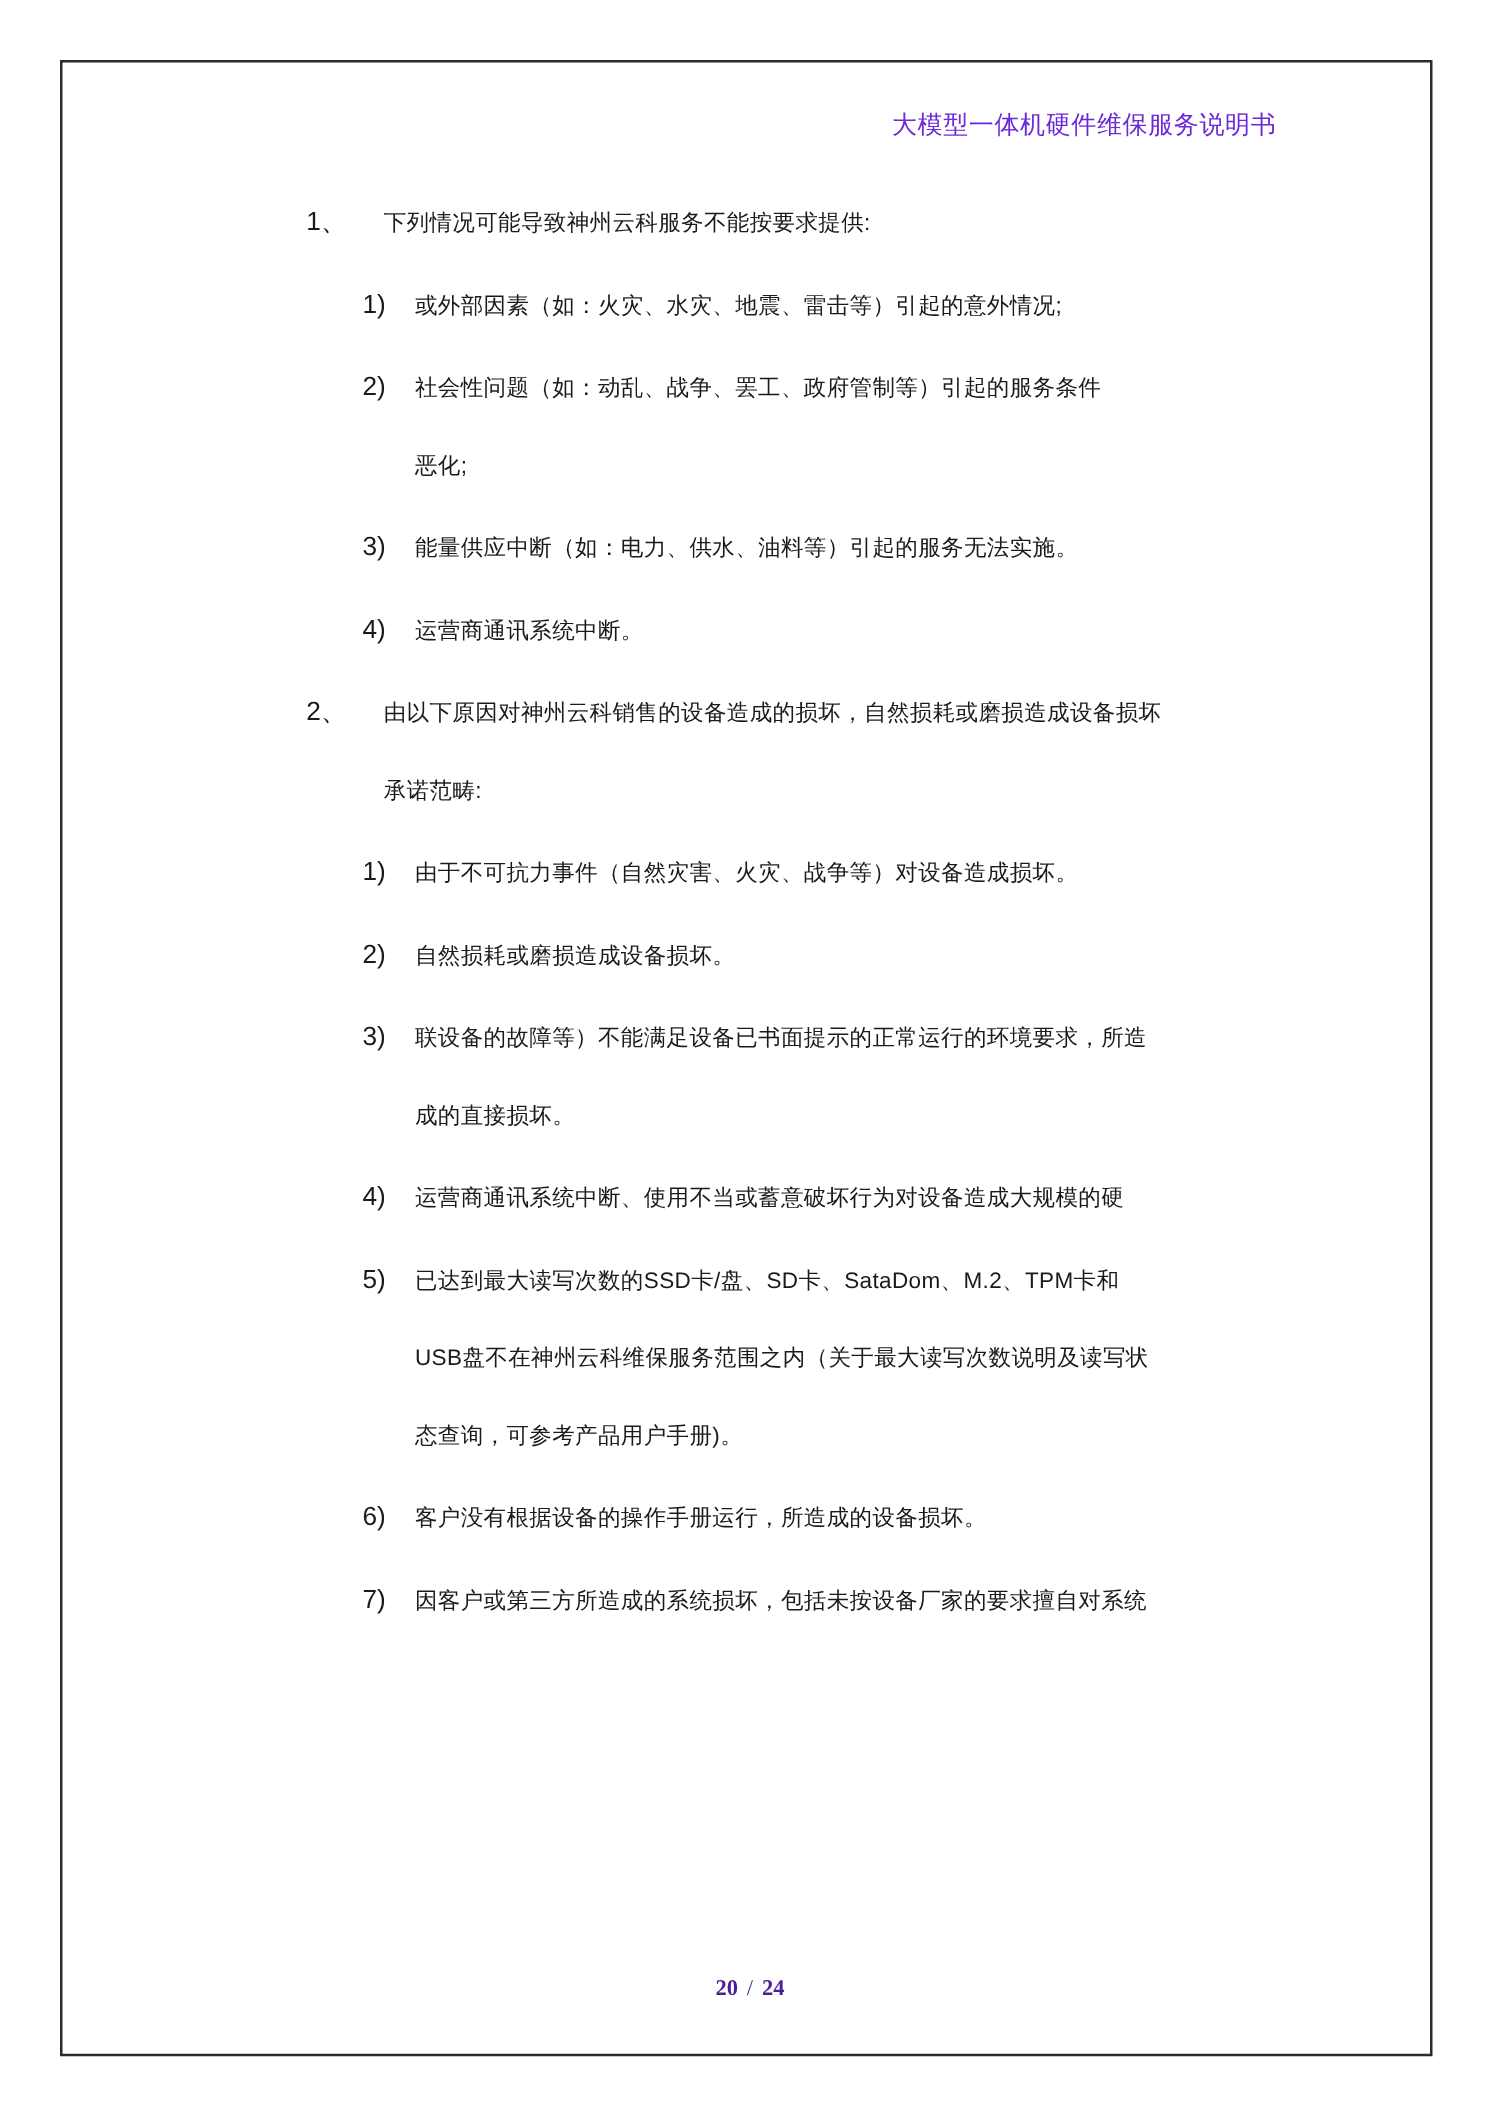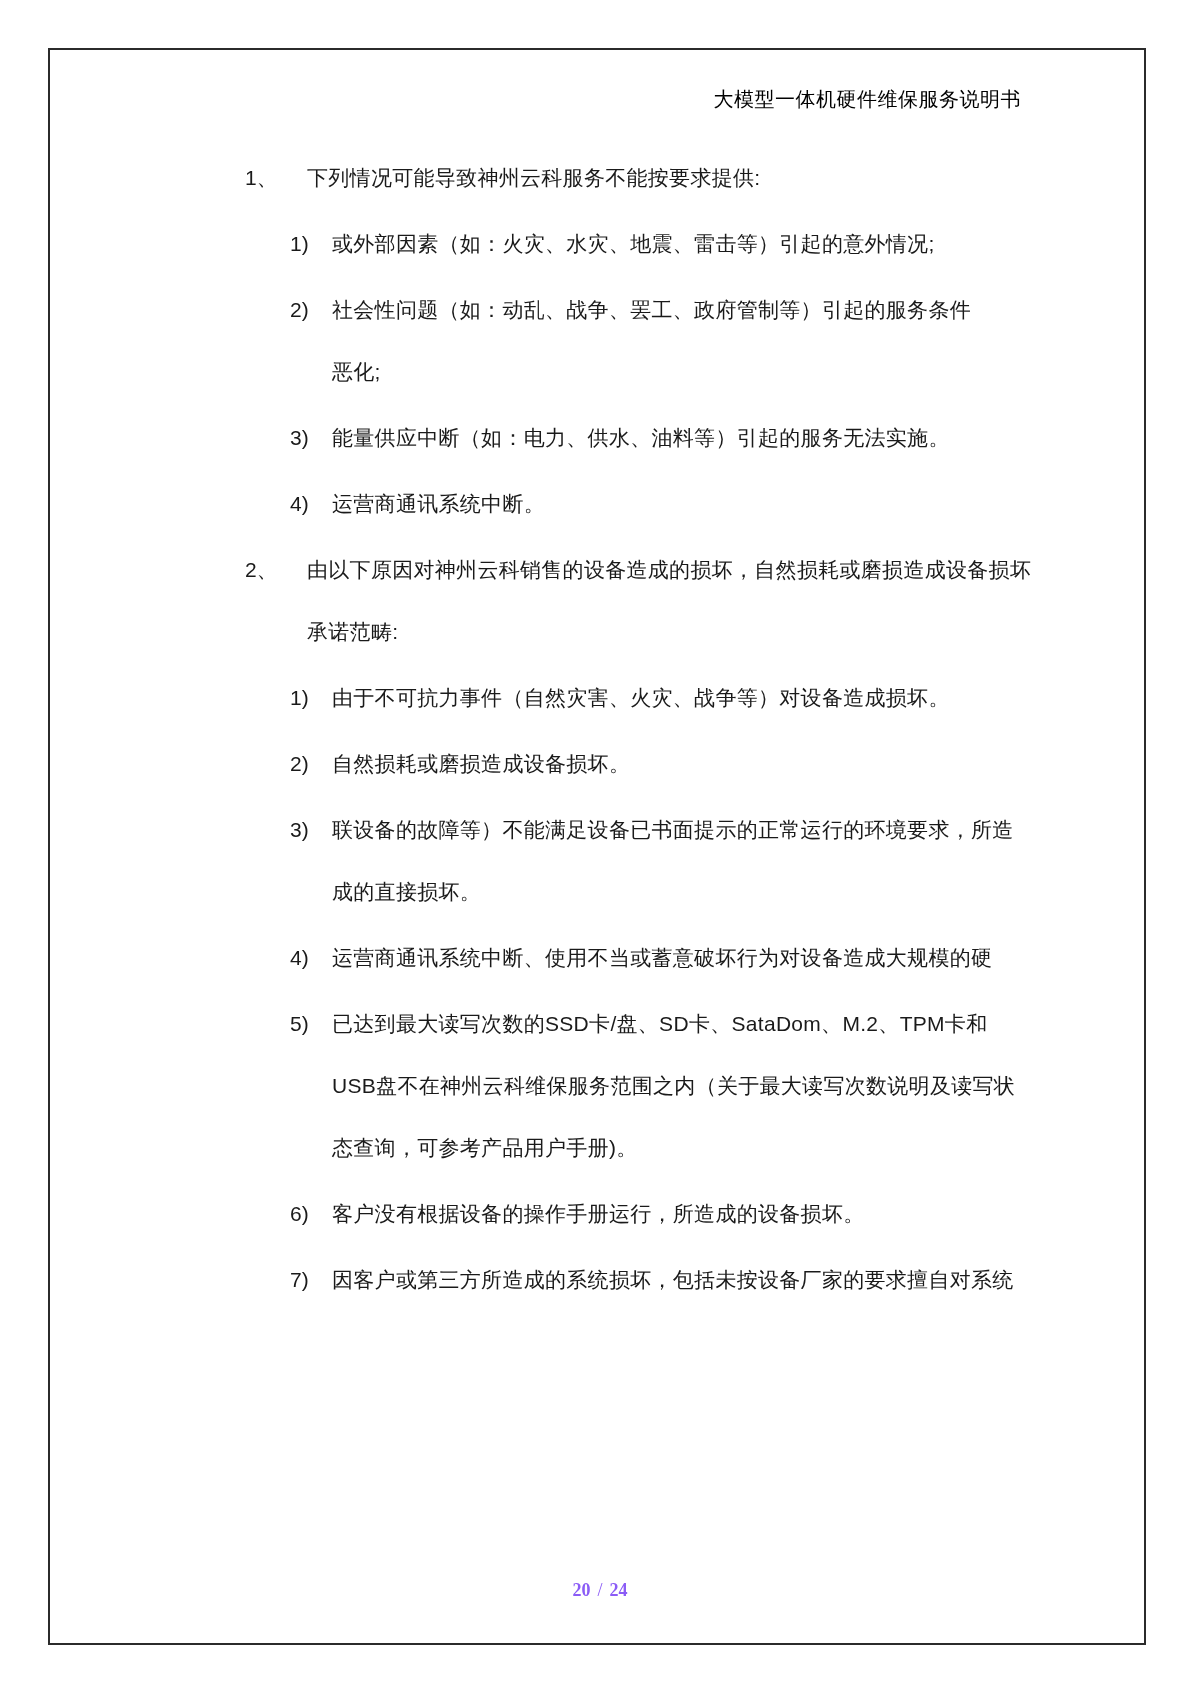--- a/index.html
+++ b/index.html
@@ -18,54 +18,54 @@
     border: 2px solid #2b2b2b;
     box-sizing: border-box;
     background: transparent;
   }
   .page-header {
     position: absolute;
     top: 86px; left: 0; right: 179px;
     text-align: right;
     font-family: "Liberation Serif", "DejaVu Serif", serif;
     font-size: 20px;
-    color: #000000;
+    color: #6d28d9;
     letter-spacing: 0.5px;
   }
   .doc-content {
     position: absolute;
     left: 245px; top: 147px;
     width: 830px;
   }
   .doc-item { display: flex; margin-bottom: 4px; }
   .doc-item.lvl1 { margin-left: 0; }
   .doc-item.lvl1 .num { width: 62px; }
   .doc-item.lvl2 { margin-left: 45px; }
   .doc-item.lvl2 .num { width: 42px; }
   .num {
     flex: none;
     font-size: 21px;
     height: 62px; line-height: 62px;
     white-space: nowrap;
   }
   .lines { flex: 1 1 auto; min-width: 0; }
   .line {
-    font-size: 21px;
+    font-size: 18px;
     height: 62px; line-height: 62px;
     white-space: nowrap;
     letter-spacing: 0.3px;
   }
   .page-footer {
     position: absolute;
     top: 1580px; left: 0;
     width: 1200px;
     text-align: center;
     font-family: "Liberation Serif", "DejaVu Serif", serif;
     font-size: 18px;
-    color: #8b5cf6;
+    color: #4c1d95;
   }
   .page-footer .pg { font-weight: bold; }
   .page-footer .sep { font-weight: normal; margin: 0 7px; }
 </style>
 </head>
 <body>
 
 <div class="page-frame"></div>
 
 <div class="page-header">大模型一体机硬件维保服务说明书</div>

